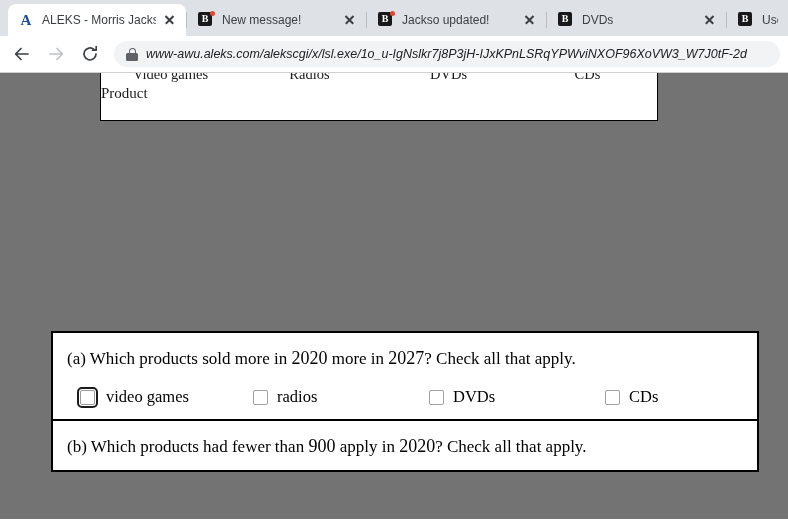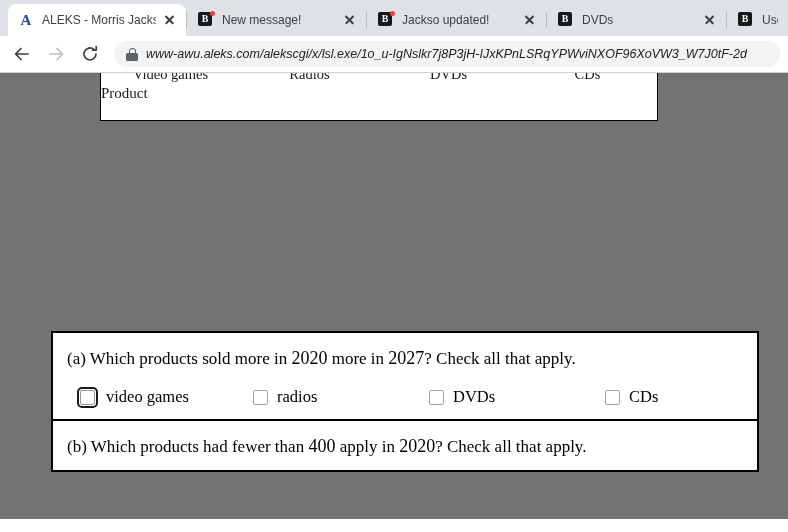--- a/index.html
+++ b/index.html
@@ -467,20 +467,20 @@
             <span class="opt-label">DVDs</span>
           </label>
           <label class="opt">
             <span class="cbox"></span>
             <span class="opt-label">CDs</span>
           </label>
         </div>
       </div>
 
       <div class="qpart">
-        <div class="qtext"><span>(b) Which products had fewer than </span><span class="num">400</span><span> apply in </span><span class="num">2020</span><span>? Check all that apply.</span></div>
+        <div class="qtext"><span>(b) Which products had fewer than </span><span class="num">900</span><span> apply in </span><span class="num">2020</span><span>? Check all that apply.</span></div>
 
       </div>
 
     </div>
 
   </div>
 </div>
 
 </body></html>

